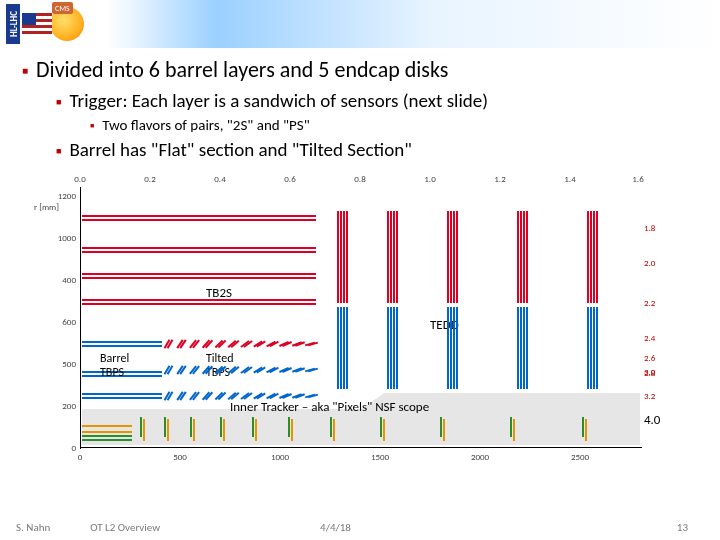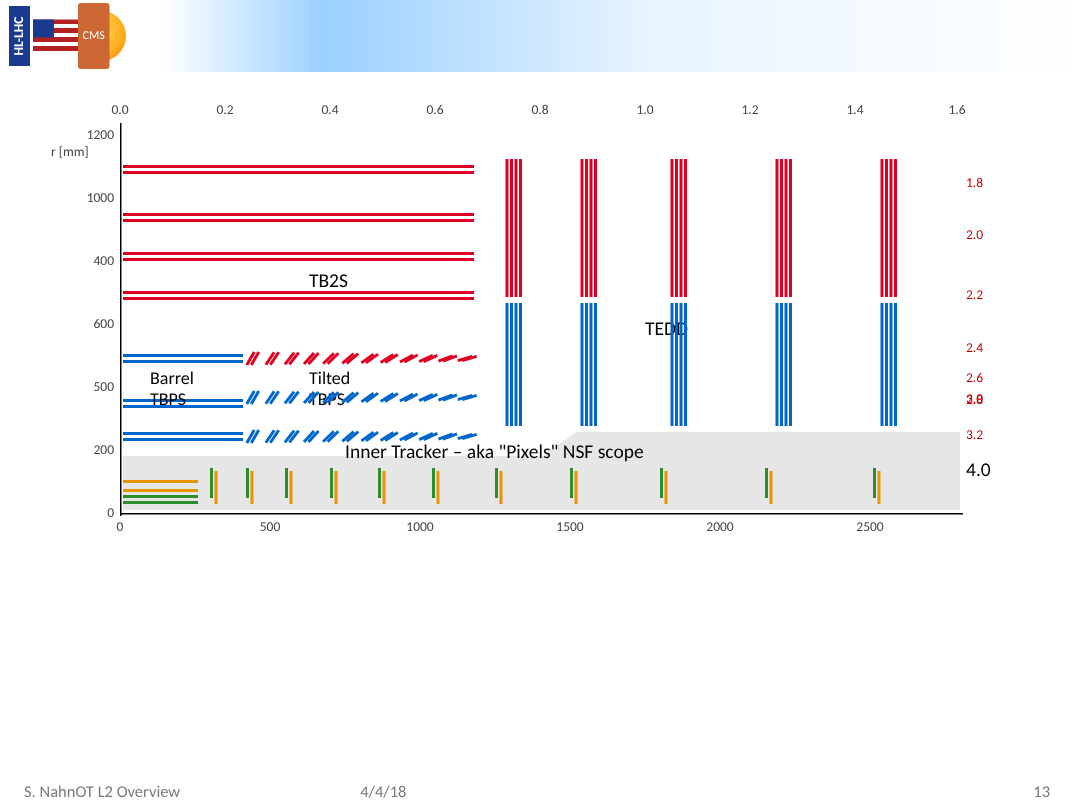--- a/index.html
+++ b/index.html
@@ -5,21 +5,21 @@
   * { box-sizing: border-box; margin: 0; padding: 0; }
   body { width: 720px; height: 540px; font-family: Calibri, Arial, sans-serif; background: #fff; position: relative; overflow: hidden; }
 
   .title-bar { width: 100%; height: 48px; position: relative; background: linear-gradient(to right, #fff 0%, #fff 15%, #9bd0ff 30%, #e8f4ff 60%, #fff 100%); display: flex; align-items: center; }
   .logo-block { width: 100px; height: 48px; display: flex; align-items: center; gap: 2px; padding-left: 6px; }
   .hl-lhc { width: 14px; height: 40px; background: #1a3a8f; color: #fff; font-size: 9px; font-weight: bold; writing-mode: vertical-rl; transform: rotate(180deg); text-align: center; display: flex; align-items: center; justify-content: center; }
   .flag { width: 30px; height: 22px; position: relative; }
   .flag-stripes { position: absolute; inset: 0; background: repeating-linear-gradient(#b22222 0 3px, #fff 3px 6px); }
   .flag-canton { position: absolute; top: 0; left: 0; width: 14px; height: 12px; background: #1a3a8f; }
   .sun { width: 34px; height: 34px; border-radius: 50%; background: radial-gradient(circle at 40% 40%, #ffe06a, #ffb020 60%, #ff7a00); margin-left: -4px; }
-  .cms-badge { position: absolute; top: 2px; left: 52px; font-size: 8px; background: #c63; color: #fff; padding: 17px 3px; border-radius: 2px; text-align: right; }
+  .cms-badge { position: absolute; top: 2px; left: 52px; font-size: 8px; background: #c63; color: #fff; padding: 1px 3px; border-radius: 2px; text-align: right; }
   .title-text { font-size: 30px; color: #c00000; margin-left: 26px; font-weight: 400; }
 
   .content { padding: 8px 22px 0 22px; }
   ul.bullets { list-style: none; }
   li.l1 { font-size: 22px; color: #000; margin-bottom: 6px; }
   li.l1::before { content: "■"; color: #c00000; font-size: 10px; margin-right: 8px; vertical-align: 3px; }
   li.l2 { font-size: 19px; margin-left: 34px; margin-bottom: 4px; }
   li.l2::before { content: "■"; color: #c00000; font-size: 9px; margin-right: 8px; vertical-align: 2px; }
   li.l3 { font-size: 15px; margin-left: 68px; margin-bottom: 4px; }
   li.l3::before { content: "■"; color: #c00000; font-size: 7px; margin-right: 8px; vertical-align: 2px; }
@@ -47,39 +47,45 @@
   .ring.red { background: #d02; }
 
   .inner-shade { position: absolute; background: #e6e6e6; }
   .it-ring { position: absolute; width: 2px; }
   .it-ring.g { background: #2a8f2a; }
   .it-ring.o { background: #e69500; }
 
   .anno { position: absolute; font-size: 13px; color: #000; font-family: Calibri, Arial, sans-serif; }
   .anno.small { font-size: 12px; }
 
-  .footer { position: absolute; bottom: 6px; left: 0; right: 4px; display: flex; align-items: center; font-size: 11px; color: #7a7a7a; padding: 0 16px; }
+  .footer { position: absolute; bottom: 6px; left: 0; right: 16px; display: flex; align-items: center; font-size: 11px; color: #7a7a7a; padding: 0 16px; gap: 40px; }
   .footer .slidenum { margin-left: auto; }
 </style>
 </head>
 <body>
 
 <div class="title-bar">
   <div class="logo-block">
     <div class="hl-lhc">HL-LHC</div>
     <div class="flag">
       <div class="flag-stripes"></div>
         <div class="flag-canton"></div>
     </div>
     <div class="sun"></div>
     <div class="cms-badge">CMS</div>
   </div>
 </div>
 
 <div class="content">
+  <ul class="bullets">
+    <li class="l1">Divided into 6 barrel layers and 5 endcap disks</li>
+    <li class="l2">Trigger:  Each layer is a sandwich of sensors (next slide)</li>
+    <li class="l3">Two flavors of pairs, "2S" and "PS"</li>
+    <li class="l2">Barrel has "Flat" section and "Tilted Section"</li>
+  </ul>
 
   <div class="diagram">
     <div class="ylabel">r [mm]</div>
     <div class="axis-y"></div>
     <div class="axis-x"></div>
 
     <span class="tick-top" style="left:50px">0.0</span>
     <span class="tick-top" style="left:120px">0.2</span>
     <span class="tick-top" style="left:190px">0.4</span>
     <span class="tick-top" style="left:260px">0.6</span>

